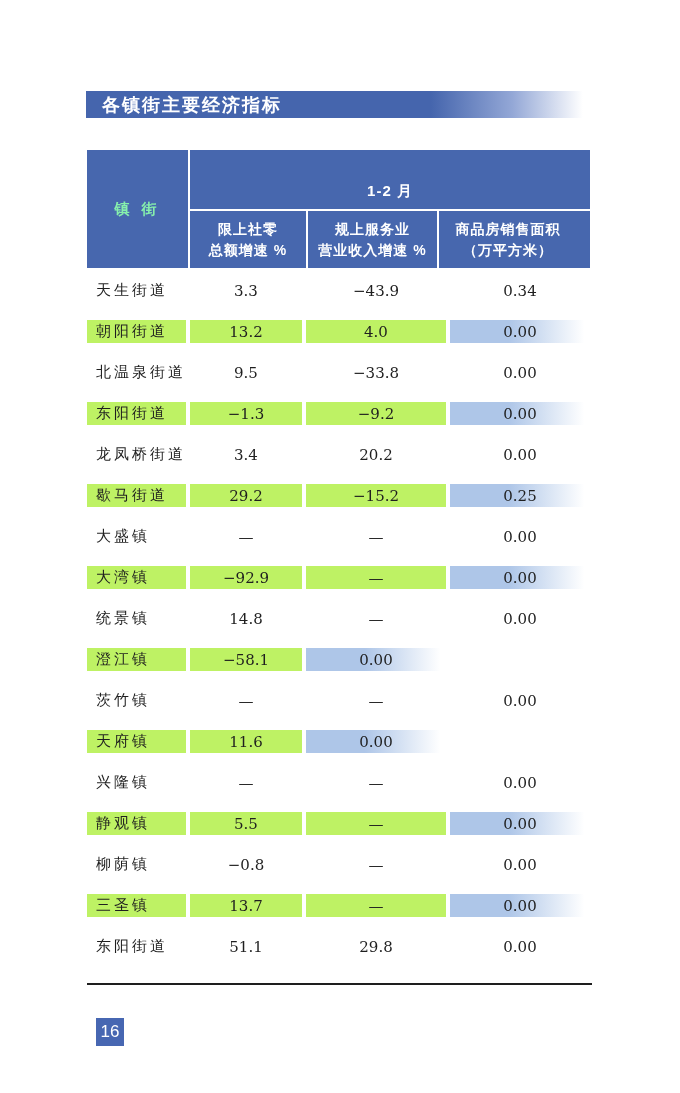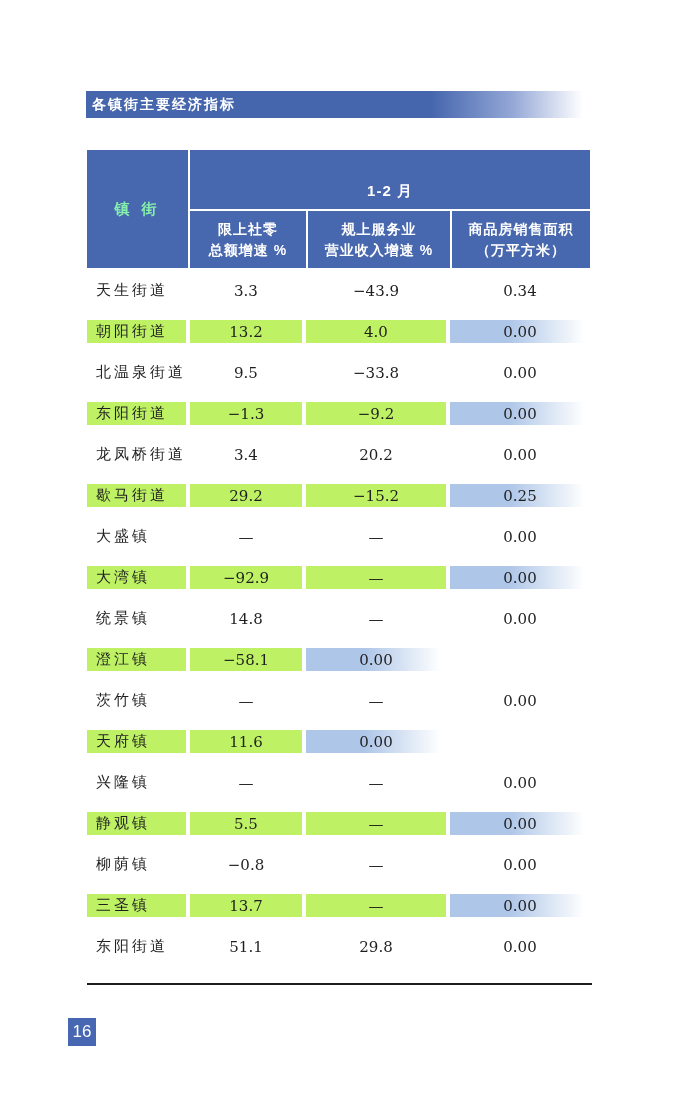--- a/index.html
+++ b/index.html
@@ -14,24 +14,24 @@
   
   .title-bar {
     position: absolute;
     left: 86px; top: 91px;
     width: 507px; height: 27px;
     background: linear-gradient(90deg, #4565ad 0%, #4565ad 68%, #93a7d6 84%, #ffffff 98%);
     display: flex; align-items: center;
   }
   .title-text {
     color: #ffffff;
-    font-size: 14px;
+    font-size: 18px;
     font-weight: bold;
     letter-spacing: 2px;
-    padding-left: 6px;
+    padding-left: 16px;
     white-space: nowrap;
   }
   
   .table { position: absolute; left: 87px; top: 150px; width: 503px; }
   .thead { display: flex; height: 118px; background: #4767ae; }
   .corner {
     width: 103px; box-sizing: border-box;
     border-right: 2px solid #ffffff;
     display: flex; align-items: center; justify-content: center;
     color: #86efac; font-size: 15px; font-weight: bold; letter-spacing: 4px;
@@ -44,21 +44,21 @@
     color: #ffffff; font-size: 15px; font-weight: bold; letter-spacing: 1px;
   }
   .subrow { flex: 1; display: flex; border-radius: 21px; }
   .subcell {
     box-sizing: border-box;
     display: flex; flex-direction: column; align-items: center; justify-content: center;
     color: #ffffff; font-size: 14px; font-weight: bold; line-height: 21px; letter-spacing: 1px;
     text-align: center;
   }
   .subcell.w1 { width: 116px; }
-  .subcell.w2 { width: 144px; border-left: 2px solid #ffffff; }
+  .subcell.w2 { width: 131px; border-left: 2px solid #ffffff; }
   .subcell.w3 { width: 140px; border-left: 2px solid #ffffff; }
   
   .tbody { margin-top: 2px; }
   .trow { display: flex; height: 41px; align-items: center; }
   .cell {
     height: 23px; box-sizing: border-box;
     display: flex; align-items: center;
     font-family: "DejaVu Serif", "Liberation Serif", serif;
     font-size: 15px; color: #1f1f1f;
     border-right: 4px solid transparent;
@@ -75,21 +75,21 @@
   }
   
   .bottom-rule {
     position: absolute;
     left: 87px; top: 983px;
     width: 505px; height: 2px;
     background: #1e1e1e;
   }
   .page-num {
     position: absolute;
-    left: 68px; top: 1018px;
+    left: 96px; top: 1018px;
     width: 28px; height: 28px;
     background: #4767b2;
     color: #ffffff;
     display: flex; align-items: center; justify-content: center;
     font-size: 17px;
   }
 </style>
 </head>
 <body>
 

